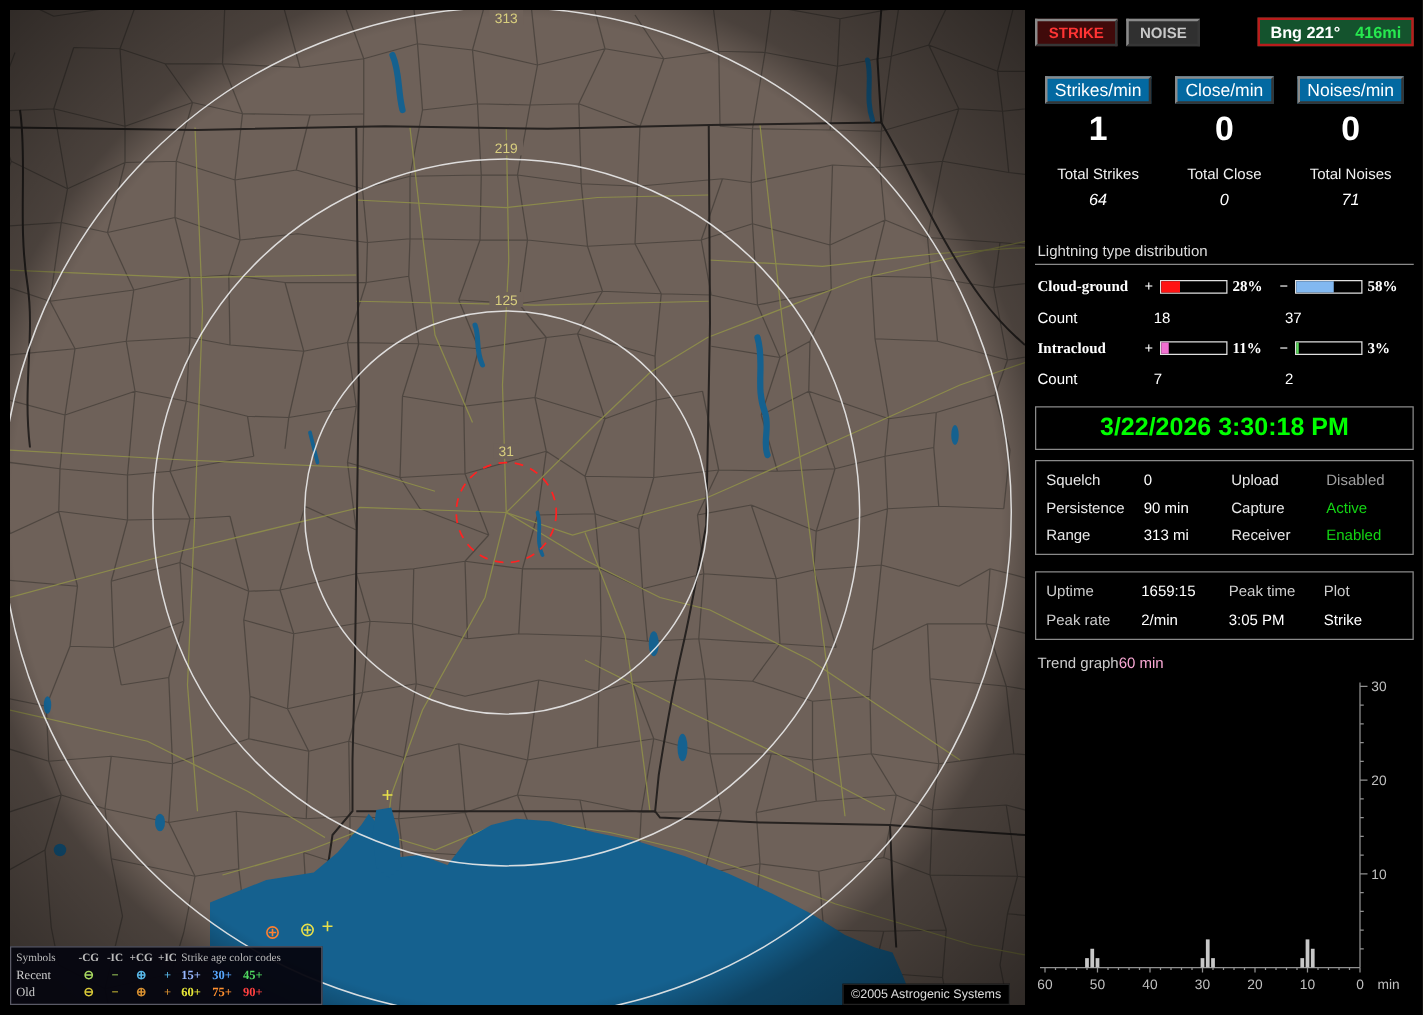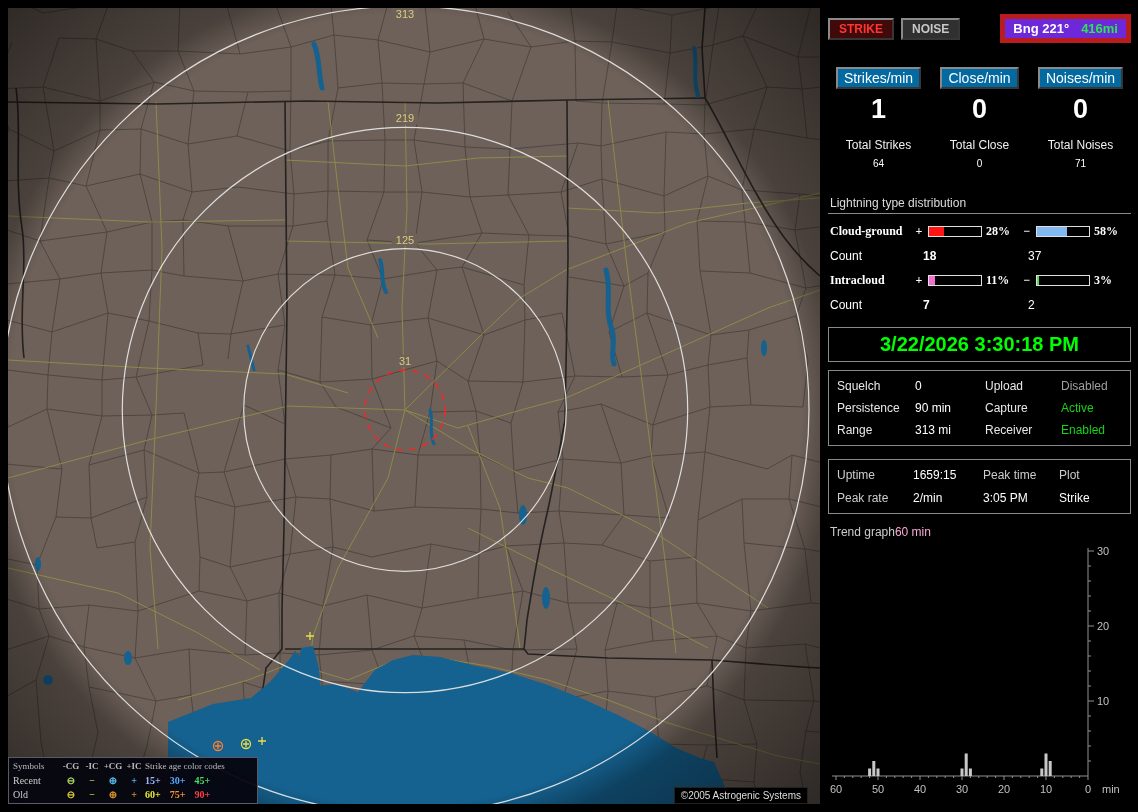--- a/index.html
+++ b/index.html
@@ -28,42 +28,42 @@
     font-size:10px; padding:2px 6px; border:1px solid #222;
   }
 
   
   .panel { position:absolute; left:828px; top:8px; width:303px; height:796px; color:#ccc; font-size:12px; }
 
   .mode-row { display:flex; align-items:center; gap:7px; margin-top:6px; }
   .btn3d { font-size:12px; font-weight:bold; padding:2px 9px; border:2px outset #8a8a8a; cursor:default; font-family:inherit; }
   .strike-btn { background:#400a0a; color:#ff3434; }
   .noise-btn  { background:#303030; color:#c8c8c8; }
-  .bearing-box { margin-left:auto; background:#6d28d9; border:5px solid #b91c1c; padding:2px 8px; display:flex; gap:12px; font-size:13px; font-weight:bold; }
+  .bearing-box { margin-left:auto; background:#14532d; border:2px solid #b91c1c; padding:2px 8px; display:flex; gap:12px; font-size:13px; font-weight:bold; }
   .bearing-label { color:#fff; }
   .bearing-dist  { color:#27e84f; }
 
   .rates { display:flex; margin-top:24px; }
   .rate-col { flex:1; display:flex; flex-direction:column; align-items:center; }
   .rate-btn { font-size:14px; font-weight:normal; padding:1px 6px; background:#0369a1; color:#fff; border:2px outset #8a8a8a; }
   .rate-val { margin-top:5px; font-size:27px; font-weight:bold; color:#fff; }
   .total-lbl { margin-top:13px; font-size:12px; color:#f0f0f0; }
-  .total-val { margin-top:6px; font-size:10px; color:#fff; }
+  .total-val { margin-top:6px; font-size:13px; color:#fff;font-style:italic; }
 
   .dist { margin-top:27px; }
   .dist-title { font-size:12px; color:#ddd; padding:0 0 3px 2px; border-bottom:1px solid #8a8a8a; }
   .dist-row { display:flex; align-items:center; margin-top:10px; color:#fff;font-family:Liberation Serif, serif; }
   .dist-label { width:86px; font-weight:bold; padding-left:2px; }
   .sign { width:10px; text-align:center; font-weight:bold; }
   .bar { width:54px; height:11px; border:1px solid #e0e0e0; background:#000; margin:0 4px; position:relative; }
   .bar-fill { position:absolute; left:0; top:0; bottom:0; }
   .pct { width:36px; font-weight:bold; }
   .count-row { display:flex; margin-top:10px; color:#fff; }
   .count-label { width:86px; padding-left:2px; }
-  .count-v1 { width:104px; padding-left:9px;font-weight:bold; }
+  .count-v1 { width:104px; padding-left:9px; }
   .count-v2 { padding-left:10px; }
 
   .dt-box { margin-top:15px; border:1px solid #8a8a8a; padding:5px 8px; color:#00ff00; font-weight:bold; font-size:20px;text-align:center; }
 
   .settings-box { margin-top:8px; border:1px solid #8a8a8a; padding:8px 8px; display:grid;
                   grid-template-columns:78px 70px 76px auto; row-gap:8px; color:#fff; }
   .settings-box .k { color:#e8e8e8; }
 
   .status-box { margin-top:13px; border:1px solid #8a8a8a; padding:8px 8px; display:grid;
                 grid-template-columns:76px 70px 76px auto; row-gap:9px; }

